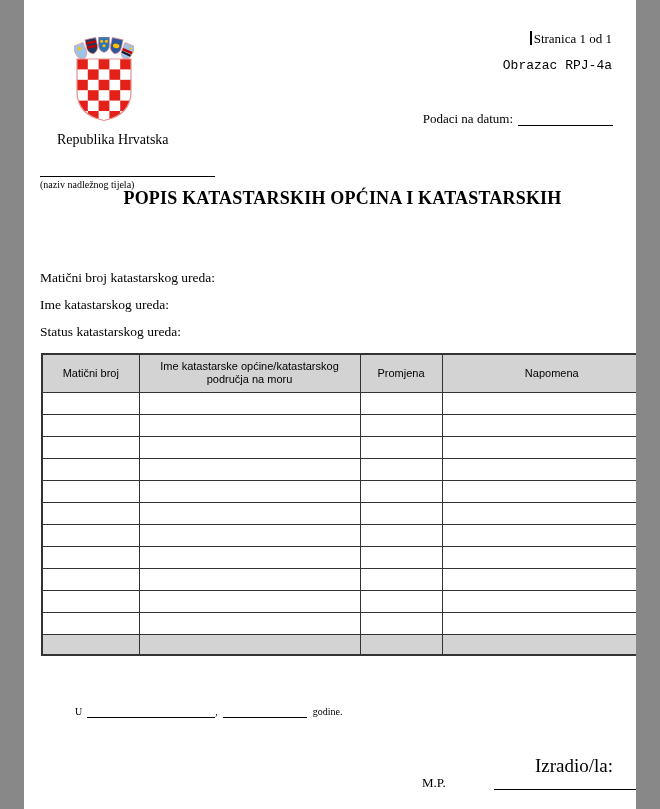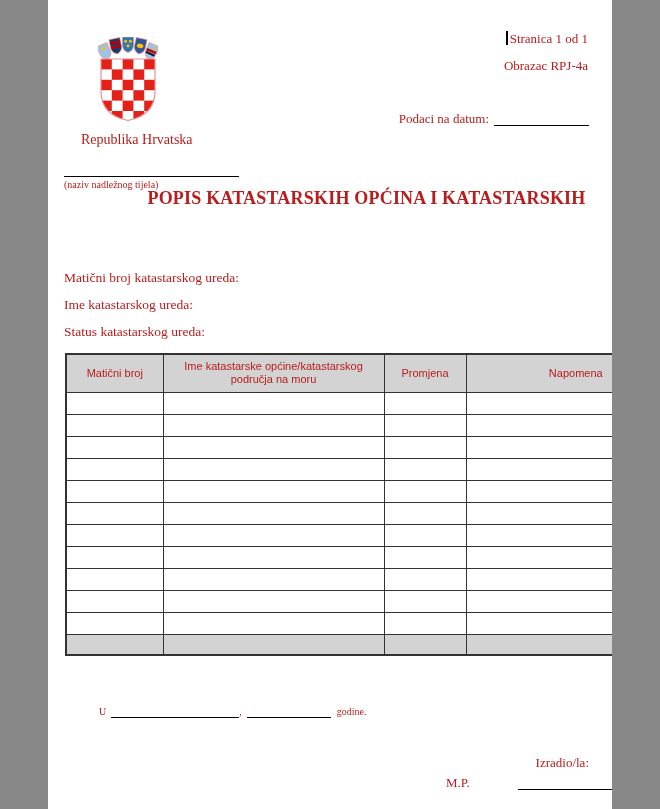--- a/index.html
+++ b/index.html
@@ -1,26 +1,26 @@
 <!DOCTYPE html>
 <html><head>
 <meta charset="utf-8">
 <style>
   html,body { margin:0; padding:0; background:#888; }
   .page {
-    position:relative; width:564px; height:809px; margin:0 auto;
-    background:#ffffff; overflow:hidden; color:#b91c1c;
+    position:relative; width:612px; height:809px; margin:0 auto;
+    background:#ffffff; overflow:hidden; color:#000000;
     font-family:"Liberation Serif","DejaVu Serif",serif;
   }
   .abs { position:absolute; }
 
   
   .meta-line { font-size:13px; line-height:16px; white-space:nowrap; }
   .pos-page   { top:31px;  right:24px; text-align:right; }
-  .pos-form   { top:58px;  right:24px; text-align:left; }
+  .pos-form   { top:58px;  right:24px; text-align:left;font-family:Liberation Mono, monospace; }
   .pos-date   { top:85px;  right:23px; text-align:right;margin-top:26px; }
   .cursor { display:inline-block; width:1.5px; height:14px; background:#000;
             vertical-align:-2px; margin-right:2px; }
 
   
   .blank { display:inline-block; border-bottom:1.3px solid #000; height:13px;
            vertical-align:-3px; }
   .w95  { width:95px;  margin-left:5px; }
   .w128 { width:128px; margin-left:5px; }
   .w84  { width:84px;  margin-left:5px; margin-right:6px; }
@@ -51,21 +51,21 @@
       background:#d3d3d3;
       font-family:"Liberation Sans","DejaVu Sans",sans-serif;
       font-size:11px; font-weight:normal; line-height:13px;
       height:38px; text-align:center; vertical-align:middle; }
   table.main tbody td { height:22px; background:#fff; }
   table.main tfoot td { height:21px; background:#d3d3d3; }
   col.c1{width:97px;} col.c2{width:221px;} col.c3{width:82px;} col.c4{width:220px;}
 
   
   .place-line { left:20px; top:704px; font-size:10px; white-space:nowrap;margin-left:31px; }
-  .made-by { right:23px; top:755px; font-size:13px; }
+  .made-by { right:23px; top:755px; font-size:19px; }
   .seal { left:398px; top:775px; font-size:13px; }
   .seal-line { left:470px; top:789px; width:167px; height:0; border-bottom:1.5px solid #000; }
 </style>
 </head>
 <body>
 
 <div class="page">
 
   <div class="abs meta-line pos-page">
     <span class="cursor"></span><span>Stranica 1 od 1</span>

